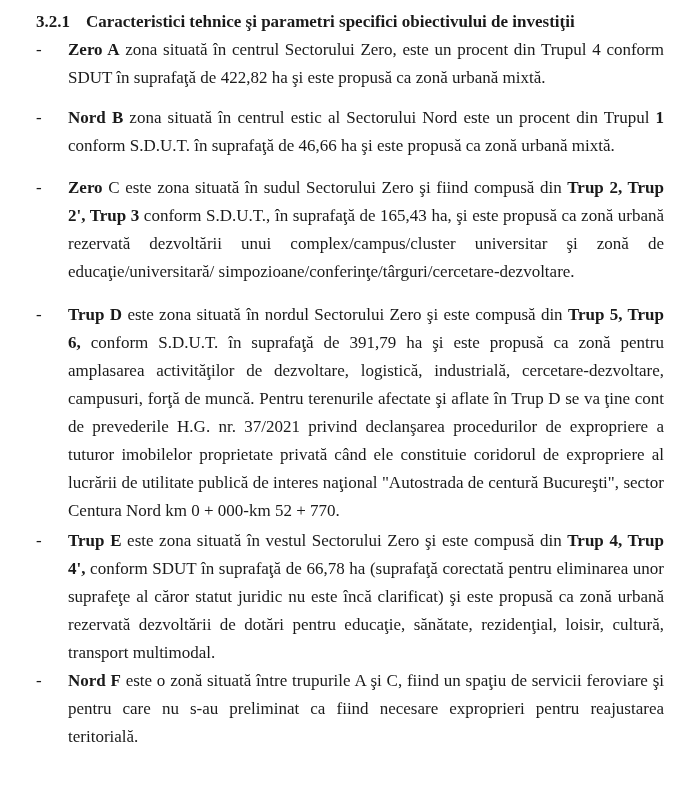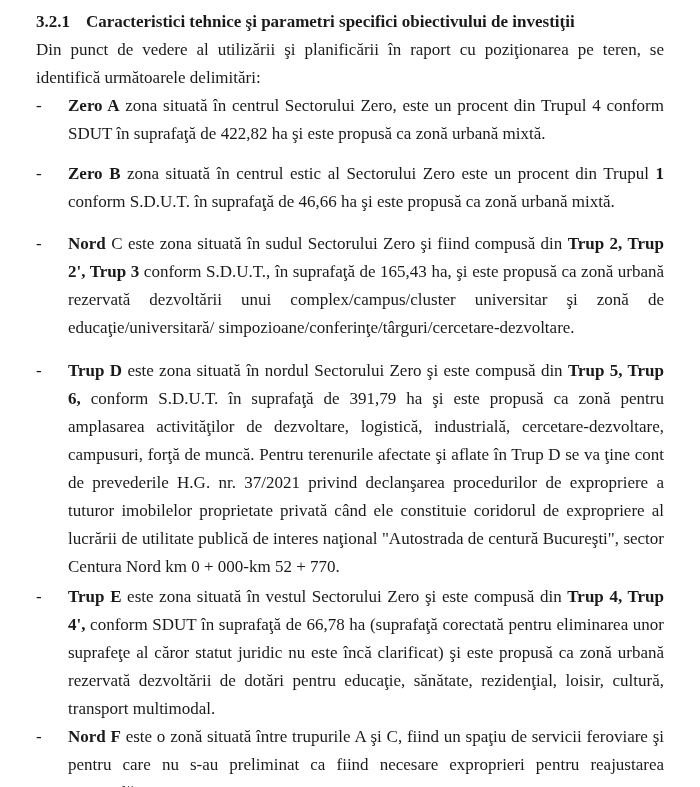--- a/index.html
+++ b/index.html
@@ -58,37 +58,36 @@
 </style>
 </head>
 <body>
 
 <div class="page">
 
   <div class="heading">
     <span class="num">3.2.1</span><span>Caracteristici tehnice şi parametri specifici obiectivului de investiţii</span>
   </div>
 
-  <p class="intro">Din punct de vedere al utilizării şi planificării în raport cu poziţionarea pe teren, se identifică următoarele delimitări:</p>
 
   <div class="list">
 
     <div class="item item-a">
       <span class="marker">-</span>
       <div class="item-text"><b>Zero A</b><span> zona situată în centrul Sectorului Zero, este un procent din Trupul 4 conform SDUT în suprafaţă de 422,82 ha şi este propusă ca zonă urbană mixtă.</span></div>
     </div>
 
     <div class="item item-b">
       <span class="marker">-</span>
-      <div class="item-text"><b>Zero B</b><span> zona situată în centrul estic al Sectorului Zero este un procent din Trupul </span><b>1</b><span> conform S.D.U.T. în suprafaţă de 46,66 ha şi este propusă ca zonă urbană mixtă.</span></div>
+      <div class="item-text"><b>Nord B</b><span> zona situată în centrul estic al Sectorului Nord este un procent din Trupul </span><b>1</b><span> conform S.D.U.T. în suprafaţă de 46,66 ha şi este propusă ca zonă urbană mixtă.</span></div>
     </div>
 
     <div class="item item-c">
       <span class="marker">-</span>
-      <div class="item-text"><b>Nord</b><span> C este zona situată în sudul Sectorului Zero şi fiind compusă din </span><b>Trup 2, Trup 2', Trup 3</b><span> conform S.D.U.T., în suprafaţă de 165,43 ha, şi este propusă ca zonă urbană rezervată dezvoltării unui complex/campus/cluster universitar şi zonă de educaţie/universitară/ simpozioane/conferinţe/târguri/cercetare-dezvoltare.</span></div>
+      <div class="item-text"><b>Zero</b><span> C este zona situată în sudul Sectorului Zero şi fiind compusă din </span><b>Trup 2, Trup 2', Trup 3</b><span> conform S.D.U.T., în suprafaţă de 165,43 ha, şi este propusă ca zonă urbană rezervată dezvoltării unui complex/campus/cluster universitar şi zonă de educaţie/universitară/ simpozioane/conferinţe/târguri/cercetare-dezvoltare.</span></div>
     </div>
 
     <div class="item item-d">
       <span class="marker">-</span>
       <div class="item-text"><b>Trup D</b><span> este zona situată în nordul Sectorului Zero şi este compusă din </span><b>Trup 5, Trup 6,</b><span> conform S.D.U.T. în suprafaţă de 391,79 ha şi este propusă ca zonă pentru amplasarea activităţilor de dezvoltare, logistică, industrială, cercetare-dezvoltare, campusuri, forţă de muncă. Pentru terenurile afectate şi aflate în Trup D se va ţine cont de prevederile H.G. nr. 37/2021 privind declanşarea procedurilor de expropriere a tuturor imobilelor proprietate privată când ele constituie coridorul de expropriere al lucrării de utilitate publică de interes naţional "Autostrada de centură Bucureşti", sector Centura Nord km 0 + 000-km 52 + 770.</span></div>
     </div>
 
     <div class="item item-e">
       <span class="marker">-</span>
       <div class="item-text"><b>Trup E</b><span> este zona situată în vestul Sectorului Zero şi este compusă din </span><b>Trup 4, Trup 4',</b><span> conform SDUT în suprafaţă de 66,78 ha (suprafaţă corectată pentru eliminarea unor suprafeţe al căror statut juridic nu este încă clarificat) şi este propusă ca zonă urbană rezervată dezvoltării de dotări pentru educaţie, sănătate, rezidenţial, loisir, cultură, transport multimodal.</span></div>

